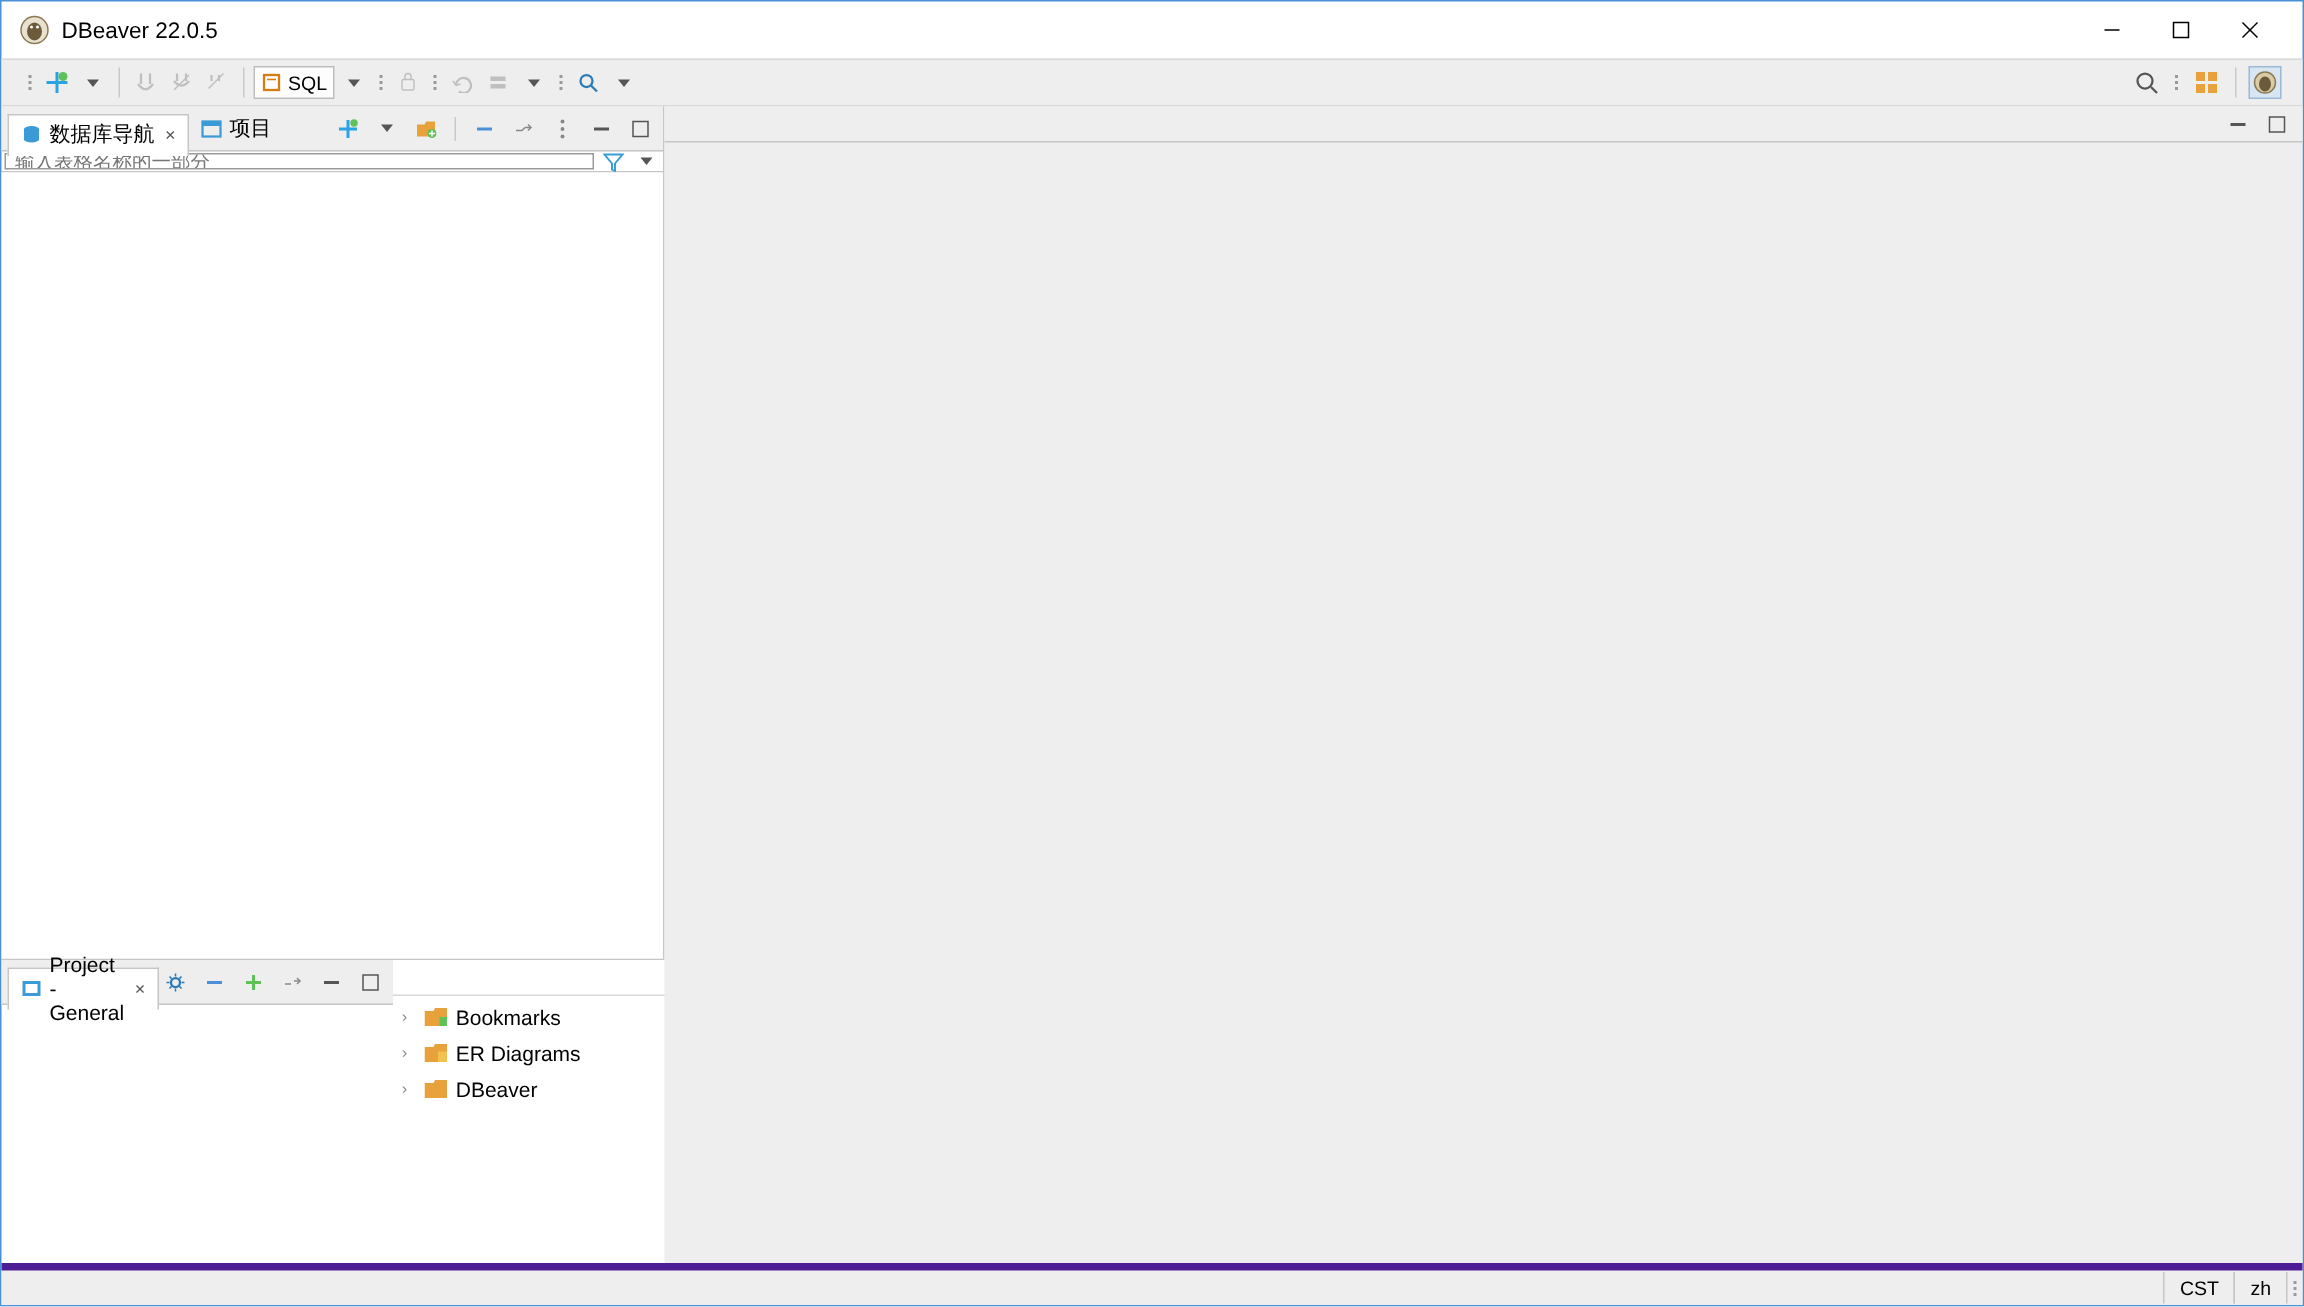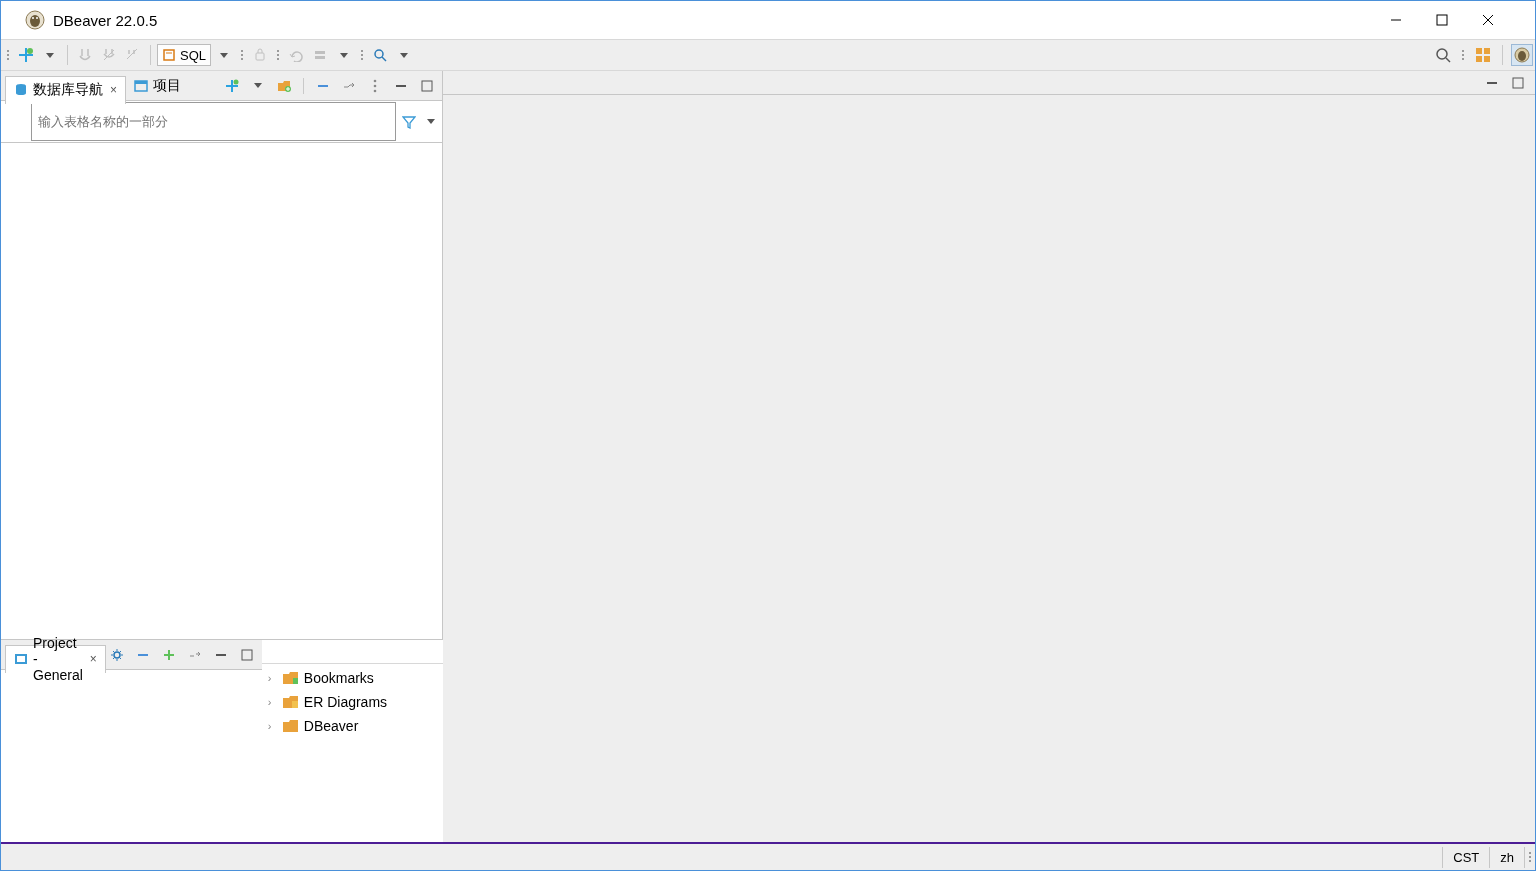--- a/index.html
+++ b/index.html
@@ -1,33 +1,33 @@
 <!DOCTYPE html>
 <html><head>
 <meta charset="utf-8">
 <style>
 * { box-sizing: border-box; margin: 0; padding: 0; font-family: "Microsoft YaHei", "Segoe UI", Tahoma, sans-serif; }
 html, body { width: 1536px; height: 871px; overflow: hidden; background: #fff; }
 
 .window { width: 100%; height: 100%; border: 1px solid #4a90d9; display: flex; flex-direction: column; background: #fff; }
 
 
-.titlebar { height: 38px; display: flex; align-items: center; padding: 0 24px; color: #000; }
+.titlebar { height: 38px; display: flex; align-items: center; padding: 0 12px; color: #000; }
 .titlebar .app-icon { width: 20px; height: 20px; margin-right: 8px; }
 .titlebar .title { font-size: 15px; flex: 0 0 auto; }
 .titlebar .spacer { flex: 1 1 auto; }
 .win-btn { width: 46px; height: 30px; display: flex; align-items: center; justify-content: center; color: #000; }
 .win-btn svg { pointer-events: none; }
 
 
 .menubar { height: 30px; display: flex; align-items: center; padding: 0 12px; font-size: 14px; gap: 4px; }
 .menu-item { padding: 4px 9px; cursor: default; }
 
 
-.toolbar { height: 32px; background: #eeeeee; border-top: 1px solid #d8d8d8; border-bottom: 1px solid #d8d8d8; display: flex; align-items: center; padding: 0 2px; }
+.toolbar { height: 32px; background: #eeeeee; border-top: 1px solid #d8d8d8; border-bottom: 1px solid #d8d8d8; display: flex; align-items: center; padding: 0 14px; }
 .toolbar-left { display: flex; align-items: center; gap: 2px; }
 .toolbar-right { display: flex; align-items: center; gap: 4px; margin-left: auto; }
 .tb-btn { min-width: 22px; height: 22px; display: flex; align-items: center; justify-content: center; padding: 0 2px; }
 .tb-btn.disabled { opacity: 0.45; }
 .tb-sep { width: 1px; height: 20px; background: #c9c9c9; margin: 0 4px; }
 .sql-btn { display: flex; align-items: center; gap: 4px; height: 22px; padding: 0 4px; border: 1px solid #bcbcbc; background: #fdfdfd; font-size: 13px; }
 .caret { width: 0; height: 0; border-left: 4px solid transparent; border-right: 4px solid transparent; border-top: 5px solid #555; }
 .dotted-handle { display:flex; flex-direction:column; gap:2px; padding:0 4px;}
 .dotted-handle span{ width:2px; height:2px; background:#9a9a9a; }
 
@@ -38,21 +38,21 @@
 
 
 .nav-panel { flex: 1 1 auto; display: flex; flex-direction: column; border-bottom: 1px solid #c6c6c6; min-height: 0; }
 .tabstrip { height: 30px; background: #eeeeee; border-bottom: 1px solid #c6c6c6; display: flex; align-items: center; padding: 0 4px; }
 .tab { height: 28px; display: flex; align-items: center; gap: 5px; padding: 0 8px; font-size: 14px; background: #fff; border: 1px solid #c6c6c6; border-bottom: none; position: relative; top: 4px; }
 .tab.inactive { background: #eeeeee; border: none; top: 0; }
 .tab .close-x { font-size: 12px; color: #555; margin-left: 2px; }
 .tabstrip .ts-spacer { flex: 1 1 auto; }
 .ts-icons { display: flex; align-items: center; gap: 4px; }
 
-.filter-row { display: flex; align-items: stretch; height: 42px; border-bottom: 1px solid #c6c6c6; padding-left: 28px; }
+.filter-row { display: flex; align-items: stretch; height: 14px; border-bottom: 1px solid #c6c6c6; }
 .filter-row input { flex: 1 1 auto; border: 1px solid #9a9a9a; padding: 2px 6px; font-size: 13px; color: #888; background: #fff; margin: 1px 2px 1px 2px; }
 .filter-ico { width: 22px; display: flex; align-items: center; justify-content: center; }
 .nav-tree { flex: 1 1 auto; background: #fff; }
 
 
 .project-panel { height: 202px; display: flex; flex-direction: row; }
 .project-tabstrip { height: 30px; background: #eeeeee; border-bottom: 1px solid #c6c6c6; display: flex; align-items: center; padding: 0 4px; }
 .project-tabstrip .tab { background: #fff; }
 .project-tabstrip .ts-icons { margin-left: auto; }
 .project-body { flex: 1 1 auto; background: #fff; display: flex; flex-direction: column; }
@@ -64,21 +64,21 @@
 .pt-row { display: flex; align-items: center; height: 24px; gap: 5px; }
 .pt-row .arrow { width: 10px; color: #888; font-size: 11px; }
 .pt-row .folder-ico { width: 16px; height: 14px; }
 
 
 .editor-tabstrip { height: 24px; background: #eeeeee; border-bottom: 1px solid #c6c6c6; display: flex; align-items: center; padding-right: 6px; }
 .editor-tabstrip .ts-icons { margin-left: auto; }
 .editor-body { flex: 1 1 auto; background: #eeeeee; margin: 4px; border: none; }
 
 
-.statusbar { height: 28px; background: #eeeeee; border-top: 2px solid #4c1d95; display: flex; align-items: center; font-size: 13px; }
+.statusbar { height: 28px; background: #eeeeee; border-top: 5px solid #4c1d95; display: flex; align-items: center; font-size: 13px; }
 .status-spacer { flex: 1 1 auto; }
 .status-cell { padding: 3px 10px; border-left: 1px solid #c6c6c6; border-right: 1px solid #c6c6c6; margin-left: -1px; }
 
 
 svg { display: block; }
 </style>
 </head>
 <body>
 
 <div class="window">

